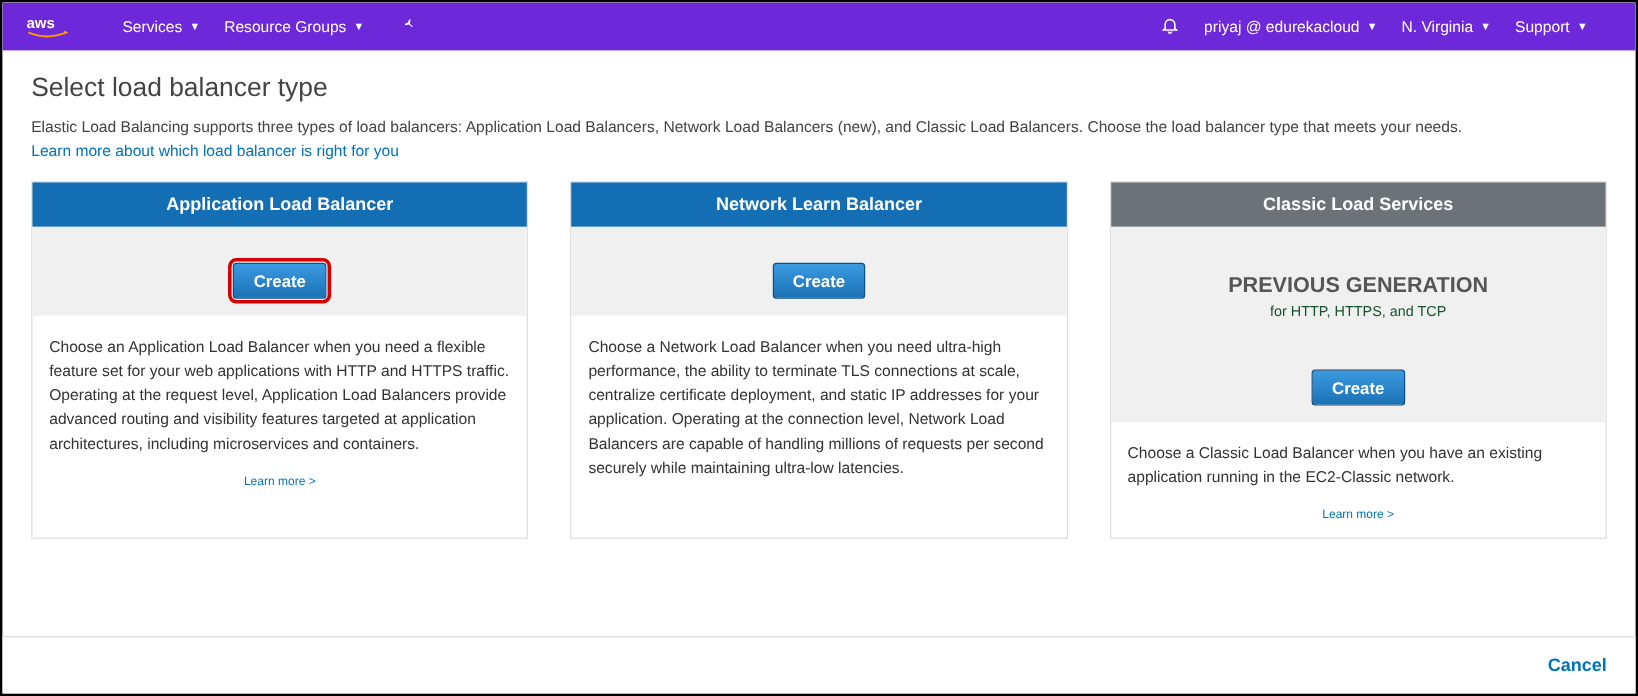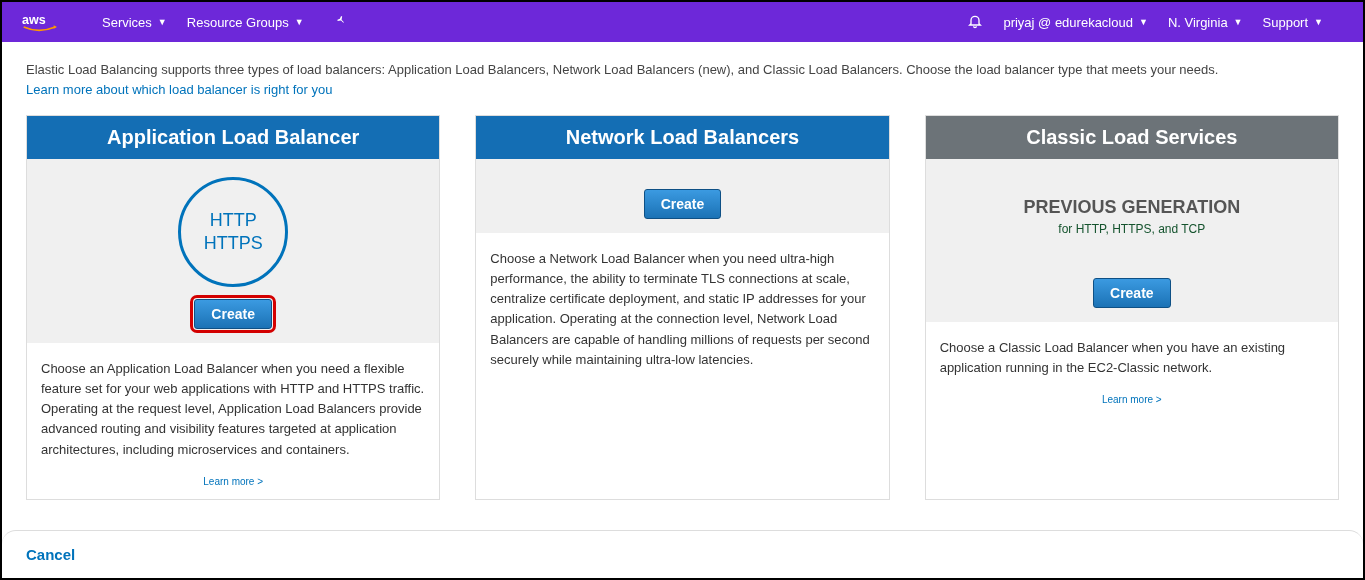--- a/index.html
+++ b/index.html
@@ -18,35 +18,35 @@
     
     .main-content { height: 490px; overflow-y: auto; position: relative; }
     .content-inner { padding: 18px 24px 10px 24px; }
 
     .page-title { font-size: 22px; font-weight: 400; color: #444; margin-bottom: 10px; }
     .intro-text { font-size: 13px; color: #444; line-height: 1.5; }
     .learn-link { color: #0073bb; text-decoration: none; cursor: pointer; }
 
     .cards-row { display: flex; gap: 35px; margin-top: 16px; }
     .card { flex: 1; border: 1px solid #ddd; background: #fff; }
-    .card-header { text-align: center; padding: 10px 8px; color: #fff; font-weight: 700; font-size: 20px; }
+    .card-header { text-align: center; padding: 10px 8px; color: #fff; font-weight: 700; font-size: 15px; }
     .card-header.blue { background: #146eb4; }
     .card-header.gray { background: #6c7378; }
     .card-upper { background: #f0f0f0; padding: 18px 10px 8px 10px; text-align: center; }
     .circle { width: 110px; height: 110px; border: 3px solid #0073bb; border-radius: 50%; margin: 0 auto; display: flex; flex-direction: column; align-items: center; justify-content: center; color: #0073bb; font-size: 18px; font-weight: 400; }
     .circle span { line-height: 1.3; }
     .prevgen { color: #555; font-weight: 700; font-size: 18px; margin-top: 20px; }
     .prevgen-sub { color: #14532d; font-size: 12px; margin-top: 4px; margin-bottom: 30px;}
     .create-btn { display: inline-block; background: linear-gradient(#3b9ae1, #1b72b5); color: #fff; border: 1px solid #0e5085; border-radius: 3px; padding: 6px 16px; font-weight: 700; font-size: 14px; cursor: pointer; margin-top: 12px; margin-bottom: 6px;}
     .create-btn.highlighted { outline: 3px solid #d30000; outline-offset: 1px; }
     .card-lower { padding: 16px 14px 10px 14px; font-size: 13px; color: #333; line-height: 1.55; }
     .card-learn { text-align: center; color: #0073bb; font-size: 10px; cursor: pointer; margin-top: 14px; }
 
     
-    .footer { position: absolute; bottom: 0; left: 0; right: 0; height: 48px; border-top: 1px solid #ddd; background: #fff; display: flex; align-items: center; justify-content: flex-start; padding: 0 24px; border-radius: 14px; }
+    .footer { position: absolute; bottom: 0; left: 0; right: 0; height: 48px; border-top: 1px solid #ddd; background: #fff; display: flex; align-items: center; justify-content: flex-end; padding: 0 24px; }
     .cancel-link { color: #0073bb; font-size: 15px; cursor: pointer; font-weight: 700;}
 
     
     .main-content::-webkit-scrollbar { width: 16px; }
     .main-content::-webkit-scrollbar-track { background: #f5f5f5; }
     .main-content::-webkit-scrollbar-thumb { background: #c1c1c1; }
   </style>
 </head>
 <body>
 
@@ -87,44 +87,41 @@
     <span class="caret">▼</span>
   </div>
   <div class="nav-item">
     <span>Support</span>
     <span class="caret">▼</span>
   </div>
 </div>
 
 <div class="main-content">
   <div class="content-inner">
+    <h1 class="page-title">Select load balancer type</h1>
     <div class="intro-text">
       <span>Elastic Load Balancing supports three types of load balancers: Application Load Balancers, Network Load Balancers (new), and Classic Load Balancers. Choose the load balancer type that meets your needs.</span><br>
       <a class="learn-link">Learn more about which load balancer is right for you</a>
     </div>
 
     <div class="cards-row">
 
       <div class="card">
         <div class="card-header blue">Application Load Balancer</div>
         <div class="card-upper">
-          <div class="circle">
-            <span>HTTP</span>
-            <span>HTTPS</span>
-          </div>
           <button class="create-btn highlighted">Create</button>
         </div>
         <div class="card-lower">
           <div>Choose an Application Load Balancer when you need a flexible feature set for your web applications with HTTP and HTTPS traffic. Operating at the request level, Application Load Balancers provide advanced routing and visibility features targeted at application architectures, including microservices and containers.</div>
           <div class="card-learn">Learn more &gt;</div>
         </div>
       </div>
 
       <div class="card">
-        <div class="card-header blue">Network Load Balancers</div>
+        <div class="card-header blue">Network Learn Balancer</div>
         <div class="card-upper">
           <button class="create-btn">Create</button>
         </div>
         <div class="card-lower">
           <div>Choose a Network Load Balancer when you need ultra-high performance, the ability to terminate TLS connections at scale, centralize certificate deployment, and static IP addresses for your application. Operating at the connection level, Network Load Balancers are capable of handling millions of requests per second securely while maintaining ultra-low latencies.</div>
         </div>
       </div>
 
       <div class="card">
         <div class="card-header gray">Classic Load Services</div>

